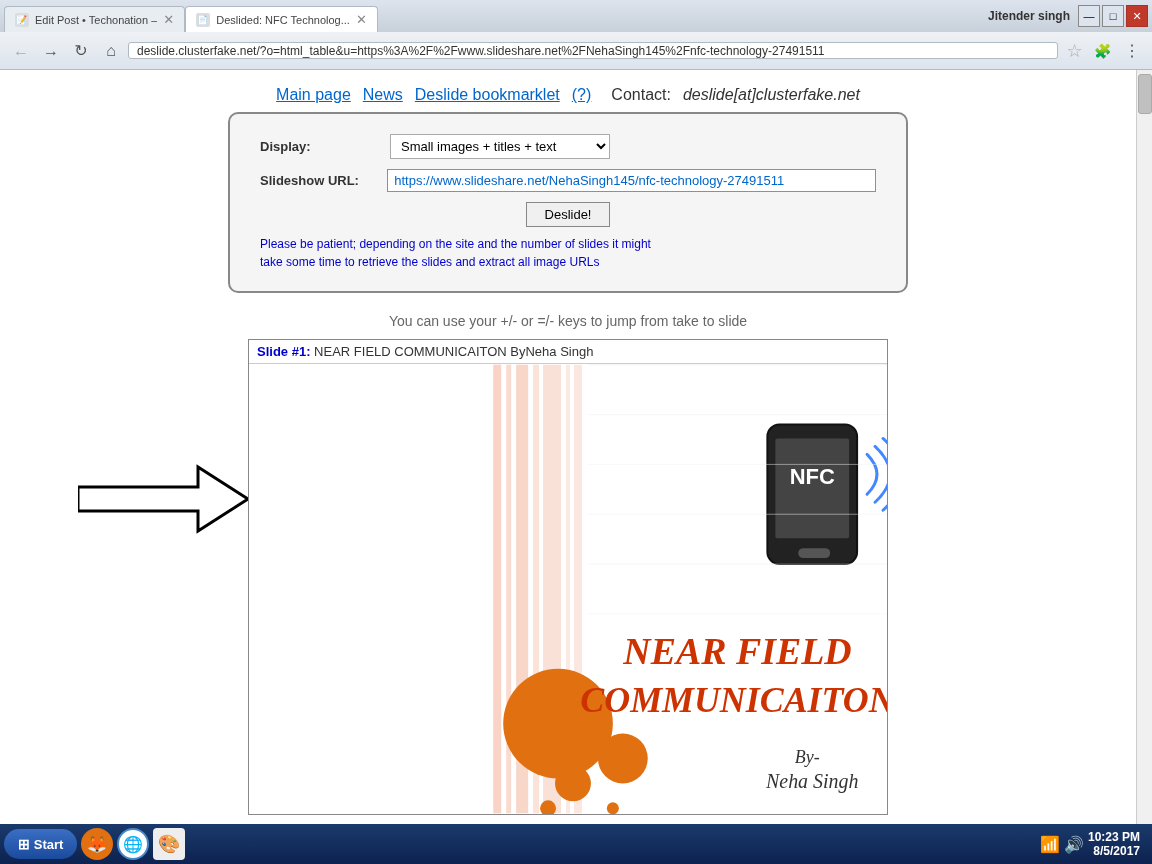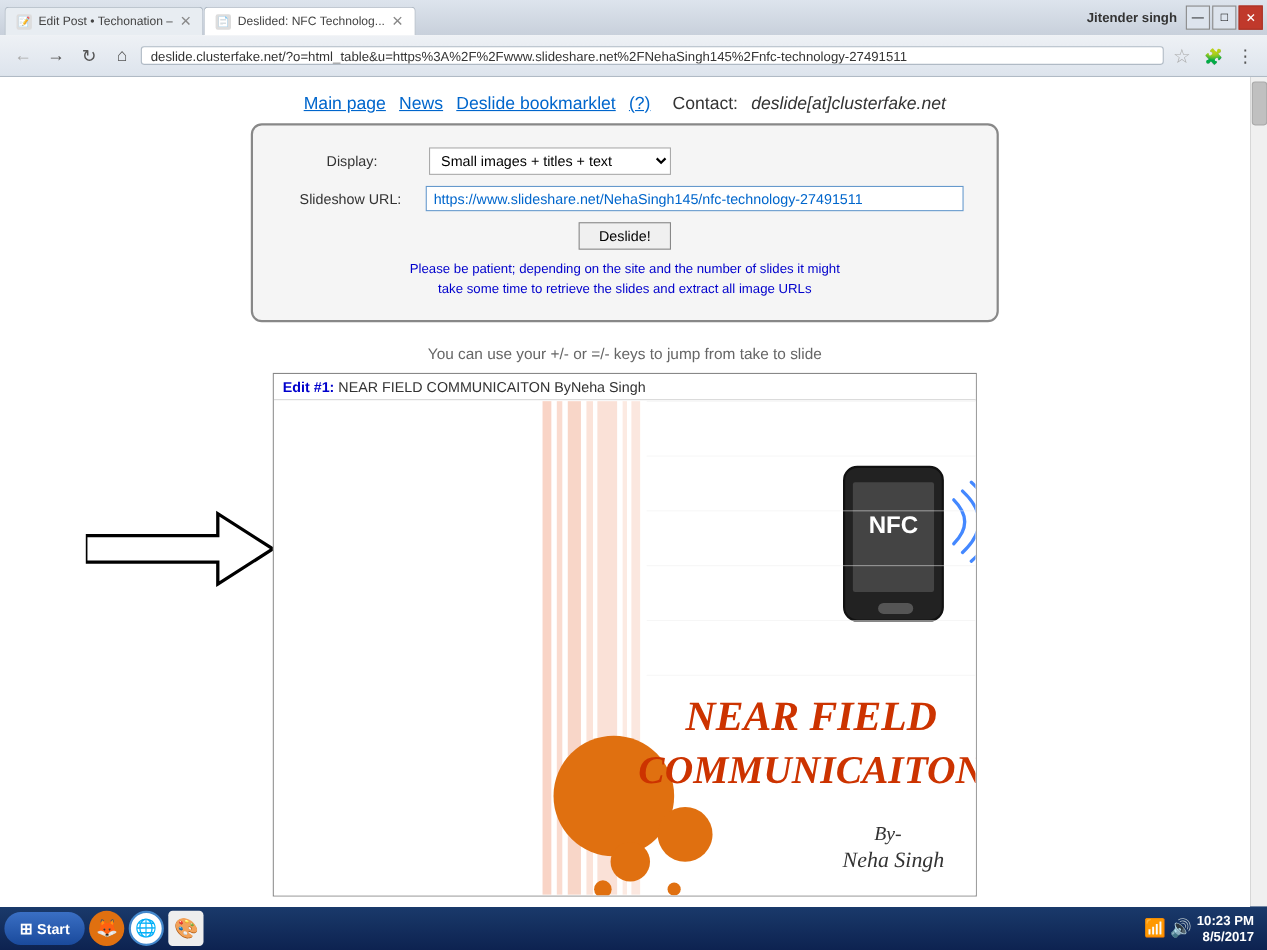--- a/index.html
+++ b/index.html
@@ -99,25 +99,25 @@
       padding: 20px 30px;
       width: 680px;
       margin-bottom: 20px;
     }
     .form-row {
       display: flex;
       align-items: center;
       margin-bottom: 10px;
     }
     .form-label {
-      font-weight: normal;
+      font-weight: bold;
       font-size: 13px;
       color: #333;
       width: 120px;
-      text-align: center;
+      text-align: left;
       margin-right: 10px;
     }
     .form-select {
       padding: 3px 6px;
       font-size: 13px;
       border: 1px solid #aaa;
       background: #fff;
       cursor: pointer;
       min-width: 220px;
     }
@@ -134,21 +134,21 @@
       display: block;
       margin: 8px auto;
       padding: 4px 18px;
       font-size: 13px;
       border: 1px solid #888;
       background: #f0f0f0;
       cursor: pointer;
       border-radius: 0;
     }
     .patience-text {
-      text-align: center;
+      text-align: left;
       font-size: 12px;
       color: #0000cc;
       line-height: 1.5;
       margin-top: 4px;
     }
 
     
     .instruction-text {
       color: #666;
       font-size: 14px;
@@ -324,21 +324,21 @@
 
         <div class="arrow-svg-container">
           <svg width="170" height="80" viewBox="0 0 170 80">
 
             <polygon points="0,28 120,28 120,8 170,40 120,72 120,52 0,52" fill="white" stroke="black" stroke-width="3"></polygon>
           </svg>
         </div>
 
         <div class="slide-container">
           <div class="slide-header">
-            <span class="slide-num" style="color:#0000cc;font-weight:bold;">Edit #1:</span>
+            <span class="slide-num" style="color:#0000cc;font-weight:bold;">Slide #1:</span>
             <span class="slide-title">NEAR FIELD COMMUNICAITON ByNeha Singh</span>
           </div>
           <div class="slide-image">
 
             <svg class="slide-svg" viewBox="0 0 640 450" xmlns="http://www.w3.org/2000/svg">
 
               <rect width="640" height="450" fill="white"></rect>
 
               <rect x="245" y="0" width="8" height="450" fill="#f5b8a0" opacity="0.6"></rect>
               <rect x="258" y="0" width="5" height="450" fill="#f5b8a0" opacity="0.5"></rect>

